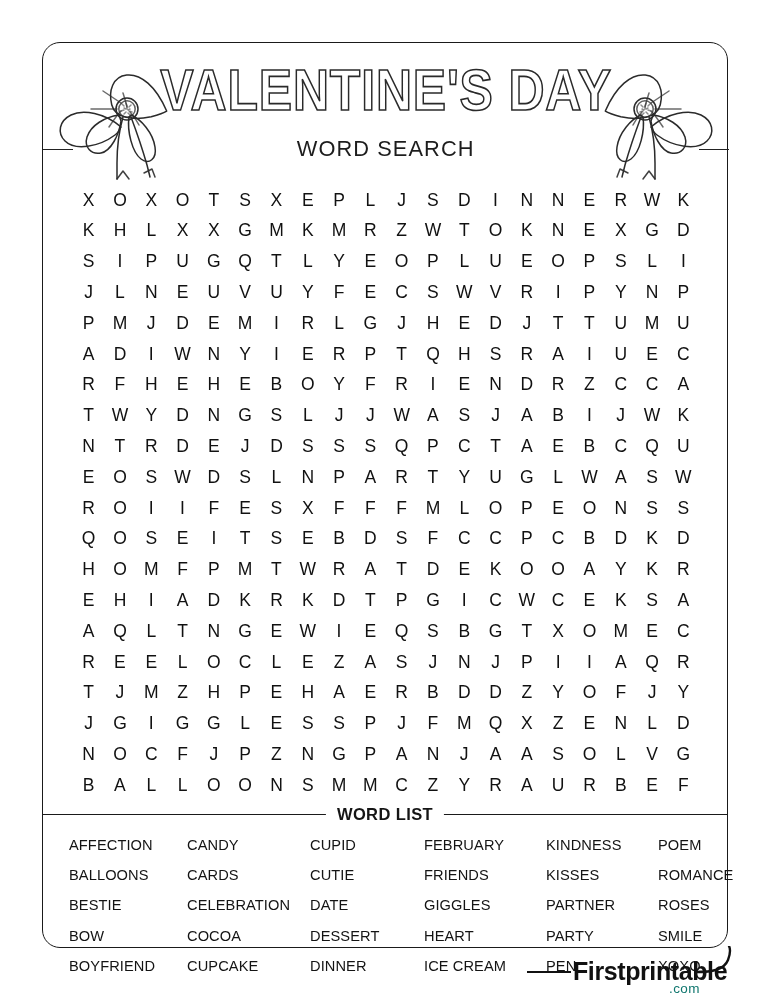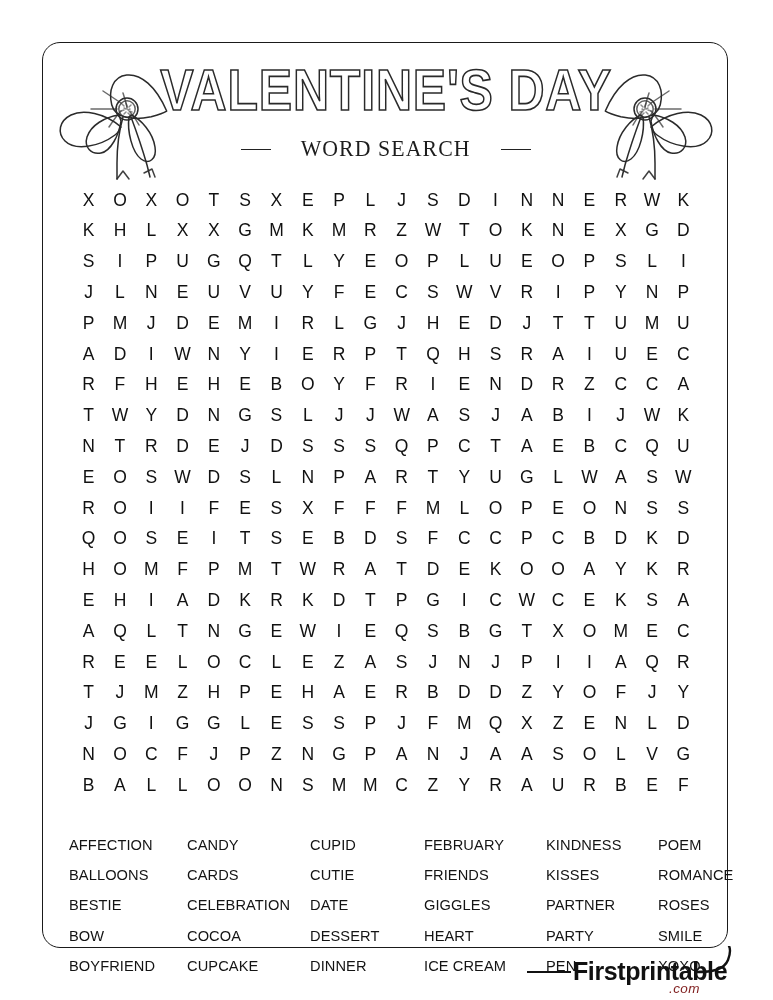--- a/index.html
+++ b/index.html
@@ -68,23 +68,22 @@
     display: block;
   }
 
   .subtitle-row {
     position: absolute;
     left: 0;
     top: 93px;
     width: 686px;
     display: flex;
     align-items: center;
-    justify-content: center;
+    justify-content: space-between;
     gap: 27px;
-    font-family: Liberation Serif, serif;
   }
   .sub-dash {
     width: 30px;
     height: 0;
     border-top: 1.8px solid #222;
   }
   .puzzle-subtitle {
     font-size: 22.5px;
     font-weight: normal;
     letter-spacing: 1.1px;
@@ -207,23 +206,22 @@
     color: #111111;
     white-space: nowrap;
   }
   .brand-tld {
     position: absolute;
     left: 669px;
     top: 31px;
     font-size: 13.5px;
     font-weight: normal;
     letter-spacing: 0.4px;
-    color: #7f1d1d;
+    color: #0f766e;
     white-space: nowrap;
-    font-style: italic;
   }
   .brand-swoosh {
     position: absolute;
     left: 694px;
     top: -4px;
     width: 42px;
     height: 34px;
   }
 </style>
 </head>
@@ -690,20 +688,24 @@
           <div class="cell">R</div>
           <div class="cell">A</div>
           <div class="cell">U</div>
           <div class="cell">R</div>
           <div class="cell">B</div>
           <div class="cell">E</div>
           <div class="cell">F</div>
         </div>
     </div>
 
+    <div class="divider">
+      <div class="divider-line"></div>
+      <div class="divider-label">WORD LIST</div>
+    </div>
 
     <div class="wordlist" id="word-list">
         <div class="word">AFFECTION</div>
         <div class="word">CANDY</div>
         <div class="word">CUPID</div>
         <div class="word">FEBRUARY</div>
         <div class="word">KINDNESS</div>
         <div class="word">POEM</div>
         <div class="word">BALLOONS</div>
         <div class="word">CARDS</div>

